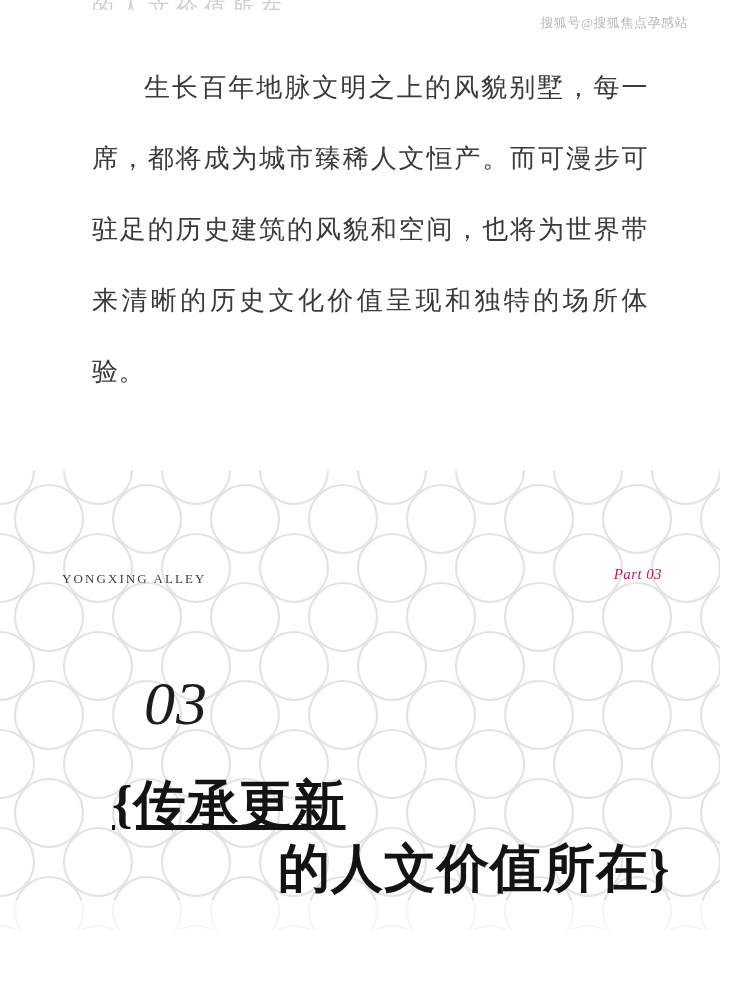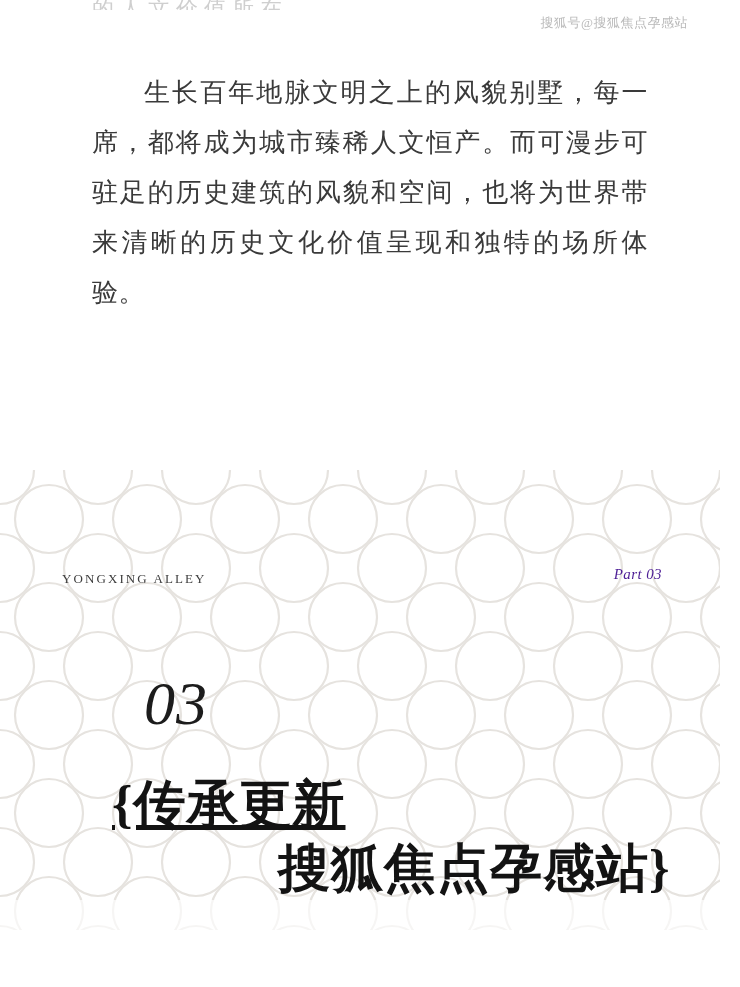--- a/index.html
+++ b/index.html
@@ -40,26 +40,26 @@
     color: #cfcfcf;
     font-size: 22px;
     letter-spacing: 6px;
     line-height: 26px;
     white-space: nowrap;
   }
 
   
   .para {
     position: absolute;
-    top: 68px;
+    top: 52px;
     left: 92px;
     width: 556px;
     font-family: "Liberation Serif", serif;
     font-size: 26px;
-    line-height: 50px;
+    line-height: 71px;
     color: #3a3a3a;
     text-align: justify;
     text-indent: 52px;
     letter-spacing: 0.5px;
   }
 
   
   .lattice {
     position: absolute;
     left: 0;
@@ -84,21 +84,21 @@
     white-space: nowrap;
   }
   .sec-head-right {
     position: absolute;
     top: 566px;
     right: 58px;
     font-family: "Liberation Serif", serif;
     font-style: italic;
     font-size: 15px;
     letter-spacing: 0.4px;
-    color: #4c1d95;
+    color: #be185d;
     z-index: 10;
     white-space: nowrap;
     margin-left: 32px;
   }
 
   
   .big-number {
     position: absolute;
     top: 672px;
     left: 116px;
@@ -181,15 +181,15 @@
       <rect x="0" y="430" width="740" height="30" fill="#ffffff" opacity="0.65"></rect>
     </svg>
   </div>
 
   <div class="sec-head-left">YONGXING ALLEY</div>
   <div class="sec-head-right">Part 03</div>
 
   <div class="big-number">03</div>
 
   <div class="headline-1">{传承更新</div>
-  <div class="headline-2">搜狐焦点孕感站}</div>
+  <div class="headline-2">的人文价值所在}</div>
 
 </div>
 
 </body></html>

